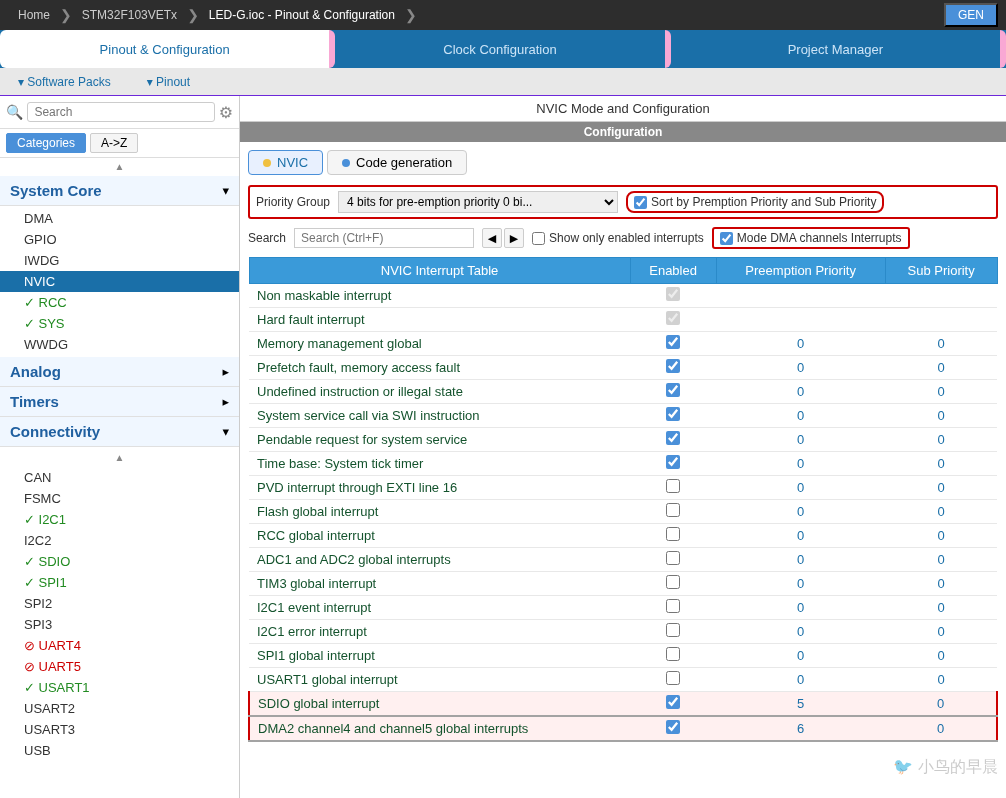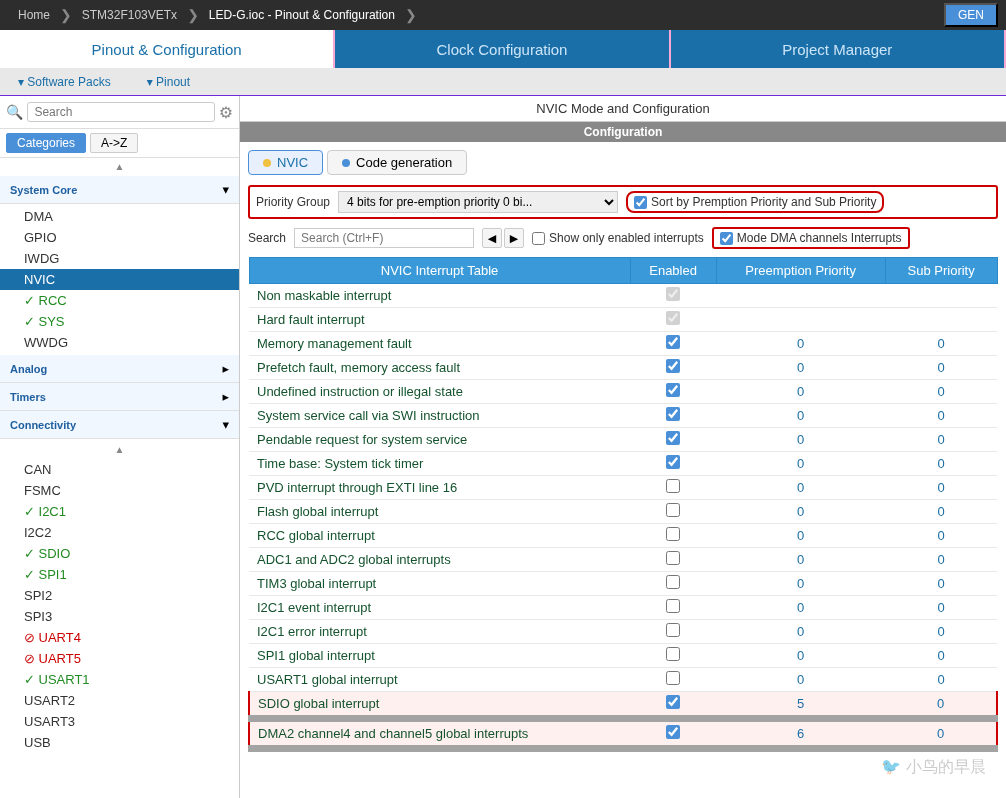--- a/index.html
+++ b/index.html
@@ -41,23 +41,24 @@
       display: flex;
       height: 38px;
     }
     .top-tab {
       flex: 1;
       display: flex;
       align-items: center;
       justify-content: center;
       color: #cce4f7;
       cursor: pointer;
-      font-size: 15px;
+      font-size: 13px;
       font-weight: 500;
-      border-right: 2px solid #f9a8d4;
+      border-right: 6px solid #f9a8d4;
+      border-radius: 6px;
     }
     .top-tab.active {
       background: #fff;
       color: #1a6fa8;
     }
 
     
     .sub-tabs {
       background: #e8e8e8;
       display: flex;
@@ -133,21 +134,21 @@
       align-items: center;
       justify-content: space-between;
       padding: 6px 10px;
       background: #f0f7ff;
       border-bottom: 1px solid #e0e0e0;
       cursor: pointer;
     }
     .sidebar-section-title {
       color: #2060a0;
       font-weight: 600;
-      font-size: 11px;
+      font-size: 15px;
     }
     .sidebar-items { padding: 2px 0; }
     .sidebar-item {
       padding: 3px 10px 3px 24px;
       color: #333;
       cursor: pointer;
       font-size: 13px;
     }
     .sidebar-item.selected {
       background: #1a6fa8;
@@ -315,34 +316,34 @@
       padding: 3px 8px;
       border-bottom: 1px solid #e8e8e8;
       text-align: center;
       color: #333;
     }
     .interrupt-table td.left { text-align: left; }
     .interrupt-table tr.highlighted {
       background: #fff0f0;
       border: 1px solid #cc0000;
     }
-    .interrupt-table tr.highlighted td { border-top: 1px solid #cc0000; border-bottom: 7px solid #a3a3a3; }
+    .interrupt-table tr.highlighted td { border-top: 1px solid #cc0000; border-bottom: 2px solid #a3a3a3; }
     .interrupt-table tr.highlighted td:first-child { border-left: 2px solid #cc0000; }
     .interrupt-table tr.highlighted td:last-child { border-right: 2px solid #cc0000; }
 
     .cb { width: 14px; height: 14px; cursor: pointer; }
     .cb-checked { accent-color: #4a90d9; }
 
     .int-name-link { color: #14532d; text-decoration: none; cursor: pointer; }
 
     
     .watermark {
       position: absolute;
       bottom: 20px;
-      right: 20px;
+      right: 8px;
       color: #aaa;
       font-size: 16px;
       opacity: 0.6;
     }
   </style>
 </head>
 <body>
 
 <div class="breadcrumb">
   <span class="breadcrumb-item">Home</span>
@@ -498,21 +499,21 @@
               <td style="color: rgb(26, 111, 168);"></td>
               <td style="color: rgb(26, 111, 168);"></td>
             </tr>
             <tr>
               <td class="left"><span class="int-name-link">Hard fault interrupt</span></td>
               <td><input type="checkbox" class="cb cb-checked" disabled="" checked="" style=""></td>
               <td style="color: rgb(26, 111, 168);"></td>
               <td style="color: rgb(26, 111, 168);"></td>
             </tr>
             <tr>
-              <td class="left"><span class="int-name-link">Memory management fault</span></td>
+              <td class="left"><span class="int-name-link">Memory management global</span></td>
               <td><input type="checkbox" class="cb cb-checked" checked="" style=""></td>
               <td style="color: rgb(26, 111, 168);">0</td>
               <td style="color: rgb(26, 111, 168);">0</td>
             </tr>
             <tr>
               <td class="left"><span class="int-name-link">Prefetch fault, memory access fault</span></td>
               <td><input type="checkbox" class="cb cb-checked" checked="" style=""></td>
               <td style="color: rgb(26, 111, 168);">0</td>
               <td style="color: rgb(26, 111, 168);">0</td>
             </tr>

